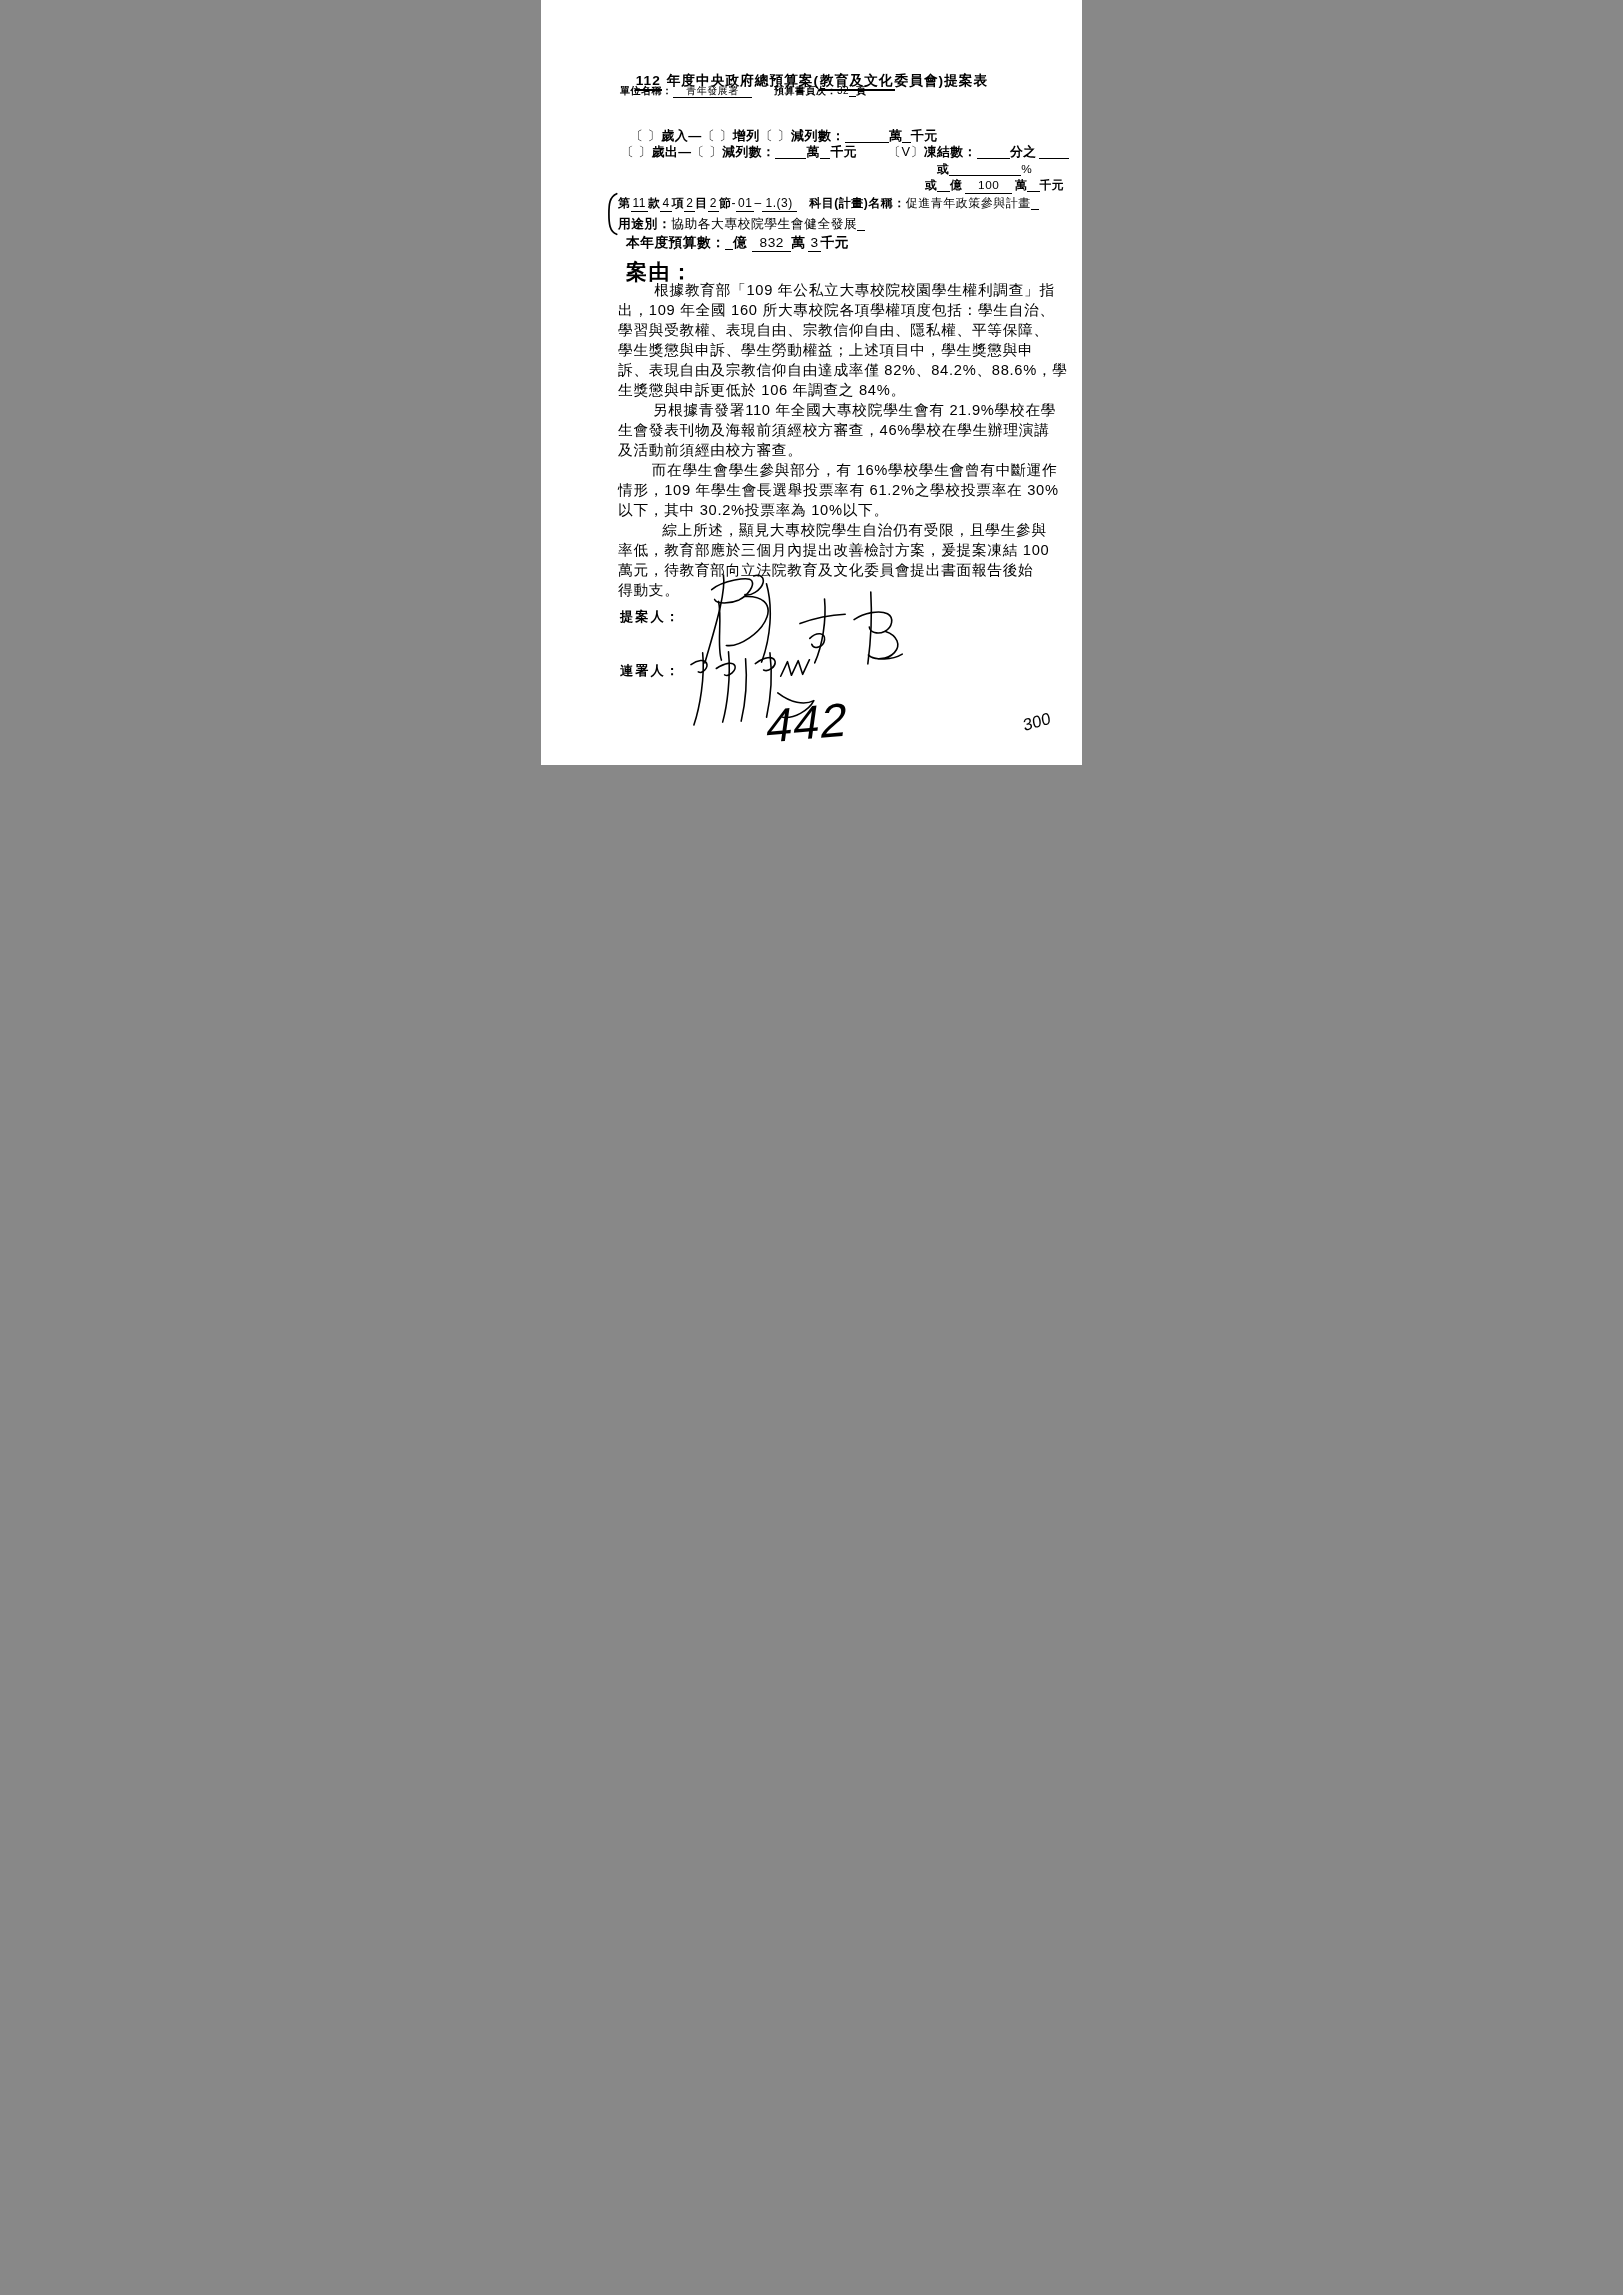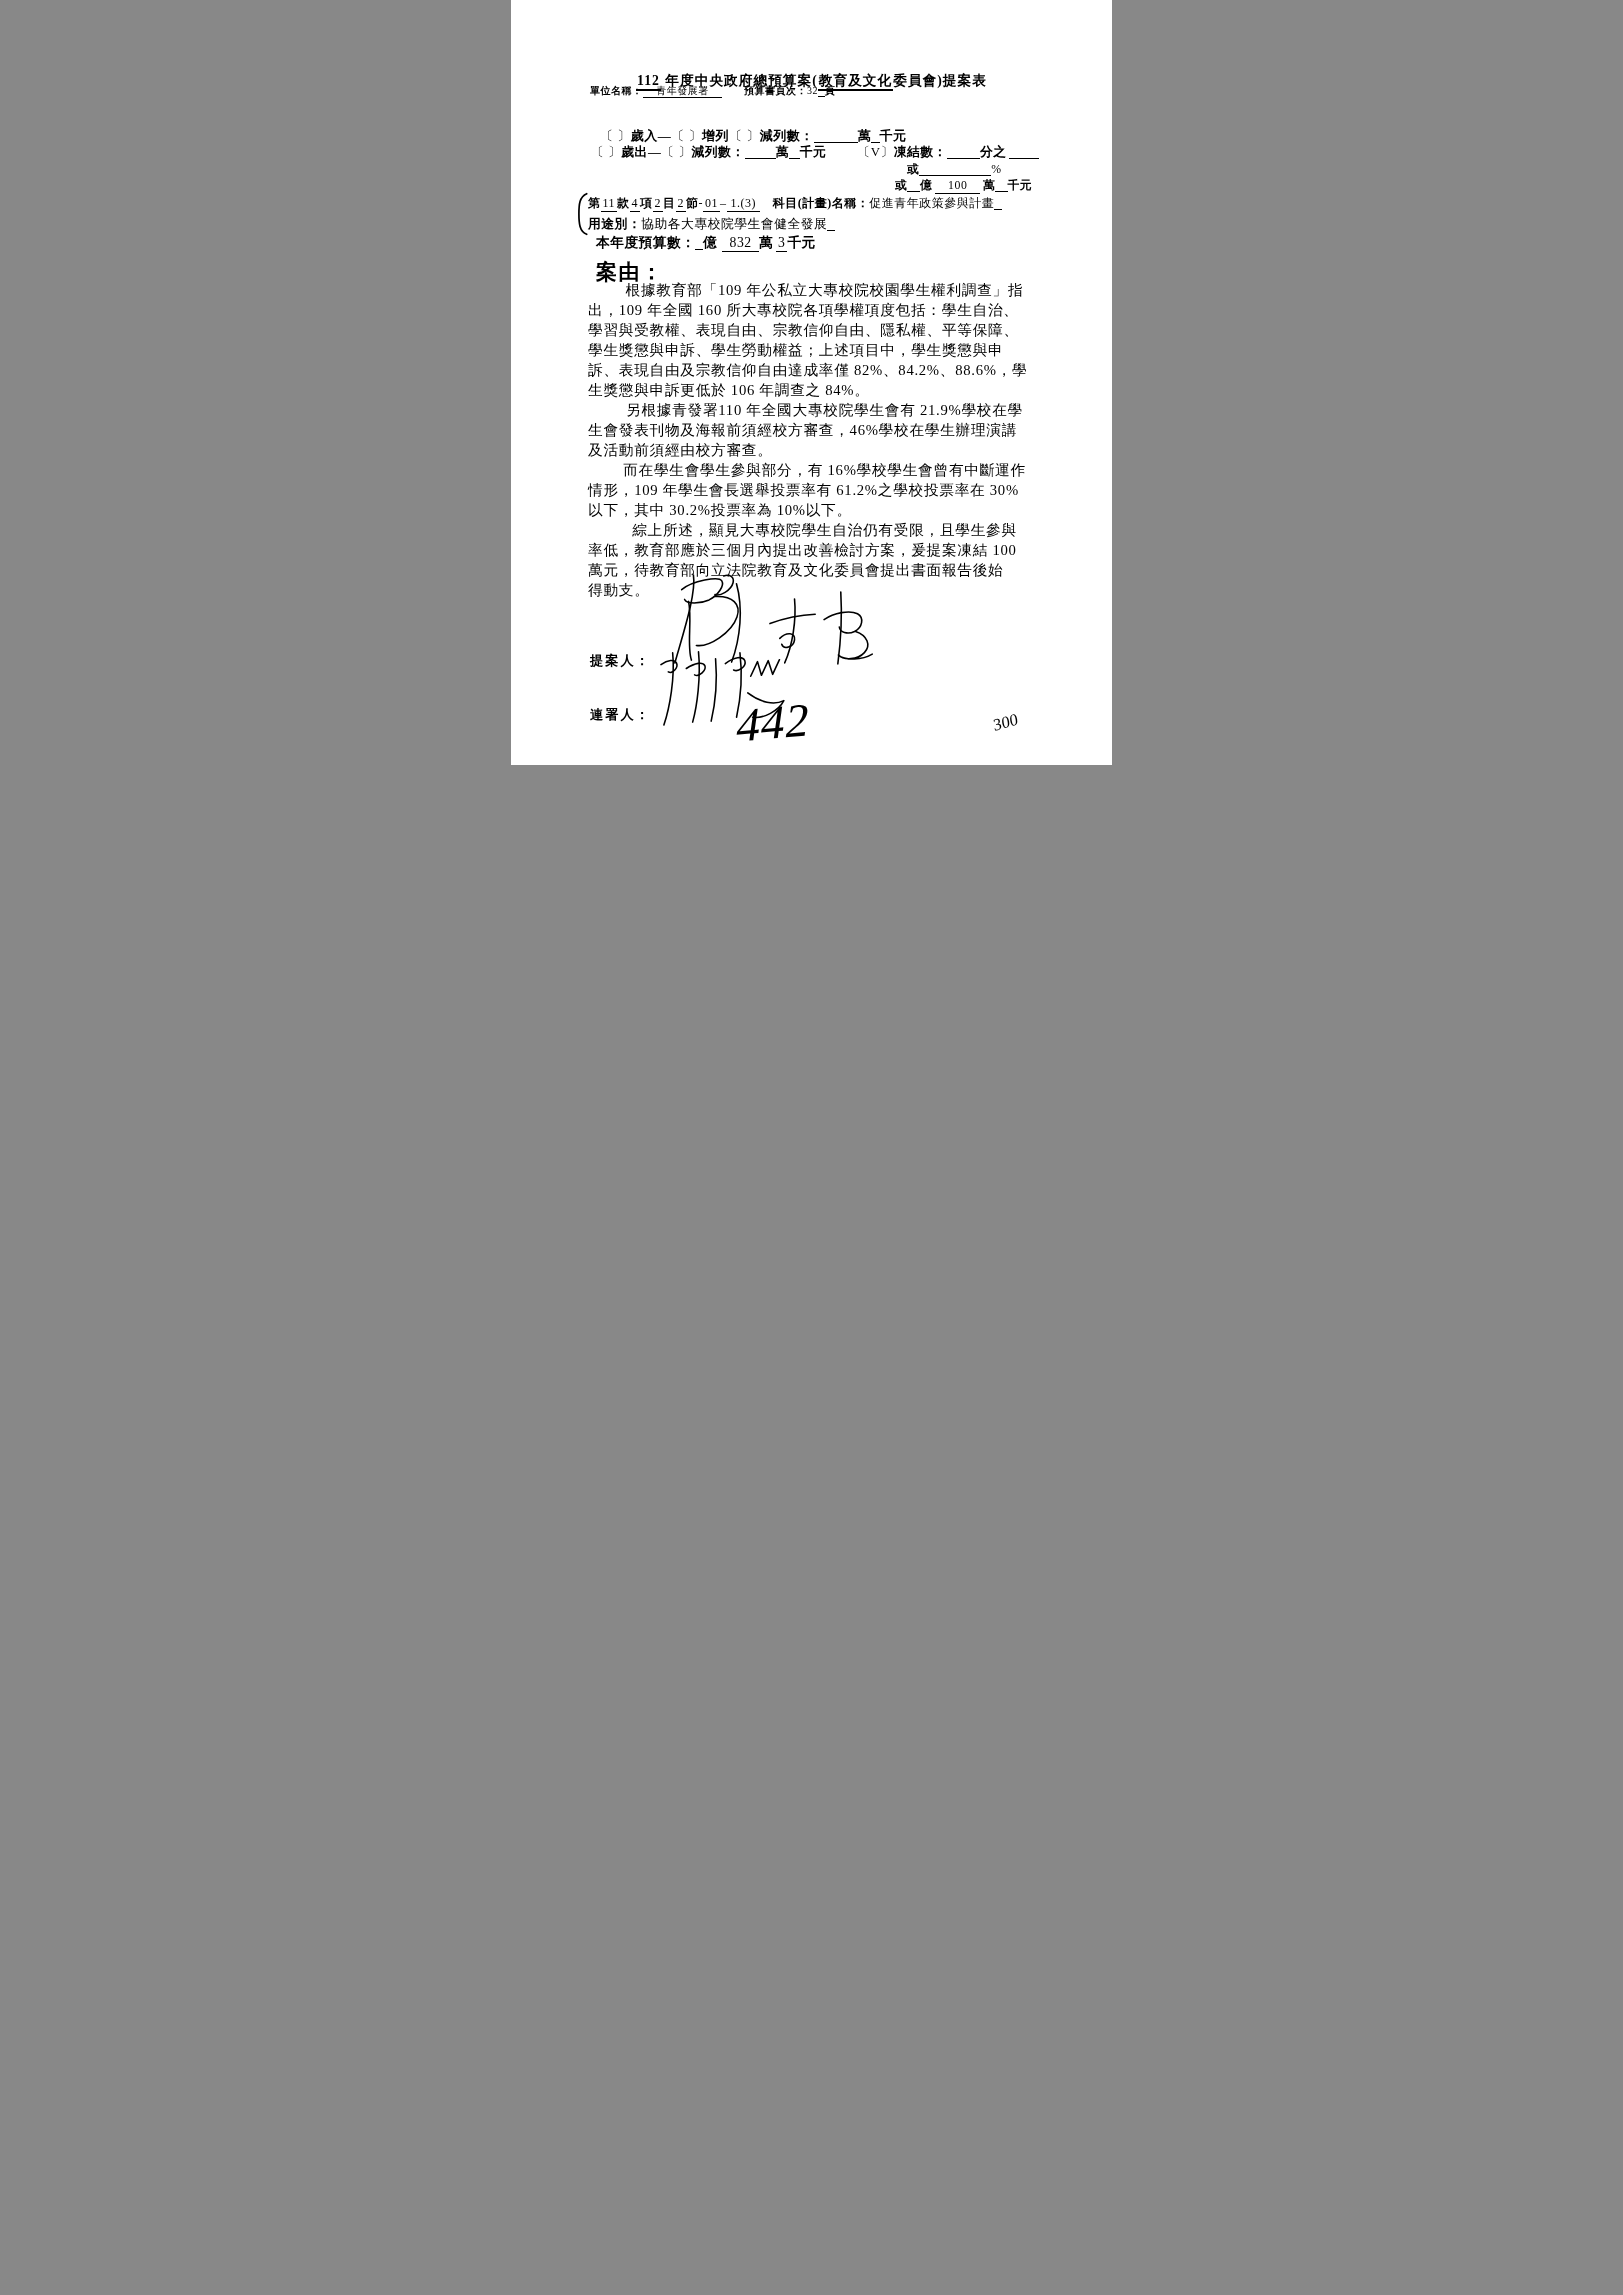--- a/index.html
+++ b/index.html
@@ -1,22 +1,22 @@
 <!DOCTYPE html>
 <html style="font-size:7.8px"><head>
 <meta charset="utf-8">
 <style>
   html,body{margin:0;padding:0;background:#888;}
   .page{
     position:relative;
-    width:601px;height:765px;
+    width:541px;height:765px;
     margin:0 auto;
     background:#ffffff;
     color:#000;
-    font-family:Liberation Serif, serif;
+    font-family:Liberation Sans, sans-serif;
     overflow:hidden;
   }
   .abs{position:absolute;white-space:nowrap;}
   .b{font-weight:bold;}
   
   .title{
     top:72px;left:0;width:100%;
     text-align:center;
     font-size:13.7px;font-weight:bold;letter-spacing:1px;
   }
@@ -48,21 +48,21 @@
   .ml6{margin-left:2.9px;} .ml10{margin-left:4.9px;} .ml26{margin-left:12.8px;}
   .ml44{margin-left:21.6px;} .ml64{margin-left:31px;}
   
   .body-block{
     left:77px;top:280px;width:441px;
     font-size:14.7px;line-height:20px;letter-spacing:0.7px;
   }
   .body-line{white-space:nowrap;}
   .indent{text-indent:32px;text-align:center;}
   
-  .sig-label{font-size:13.2px;font-weight:bold;letter-spacing:2px;margin-top:44px;}
+  .sig-label{font-size:13.2px;font-weight:bold;letter-spacing:2px;}
   .lbl-proposer{left:79px;top:608px;}
   .lbl-cosigner{left:79px;top:662px;}
   .sigsvg{position:absolute;}
   .sigsvg path{fill:none;stroke:#000;stroke-width:3.2;stroke-linecap:round;stroke-linejoin:round;}
   .bracketsvg{position:absolute;left:64px;top:192px;}
   .bracketsvg path{fill:none;stroke:#000;stroke-width:3.5;stroke-linecap:round;}
   
   .hw-442{
     left:230px;top:698px;
     font-size:47px;letter-spacing:1px;

